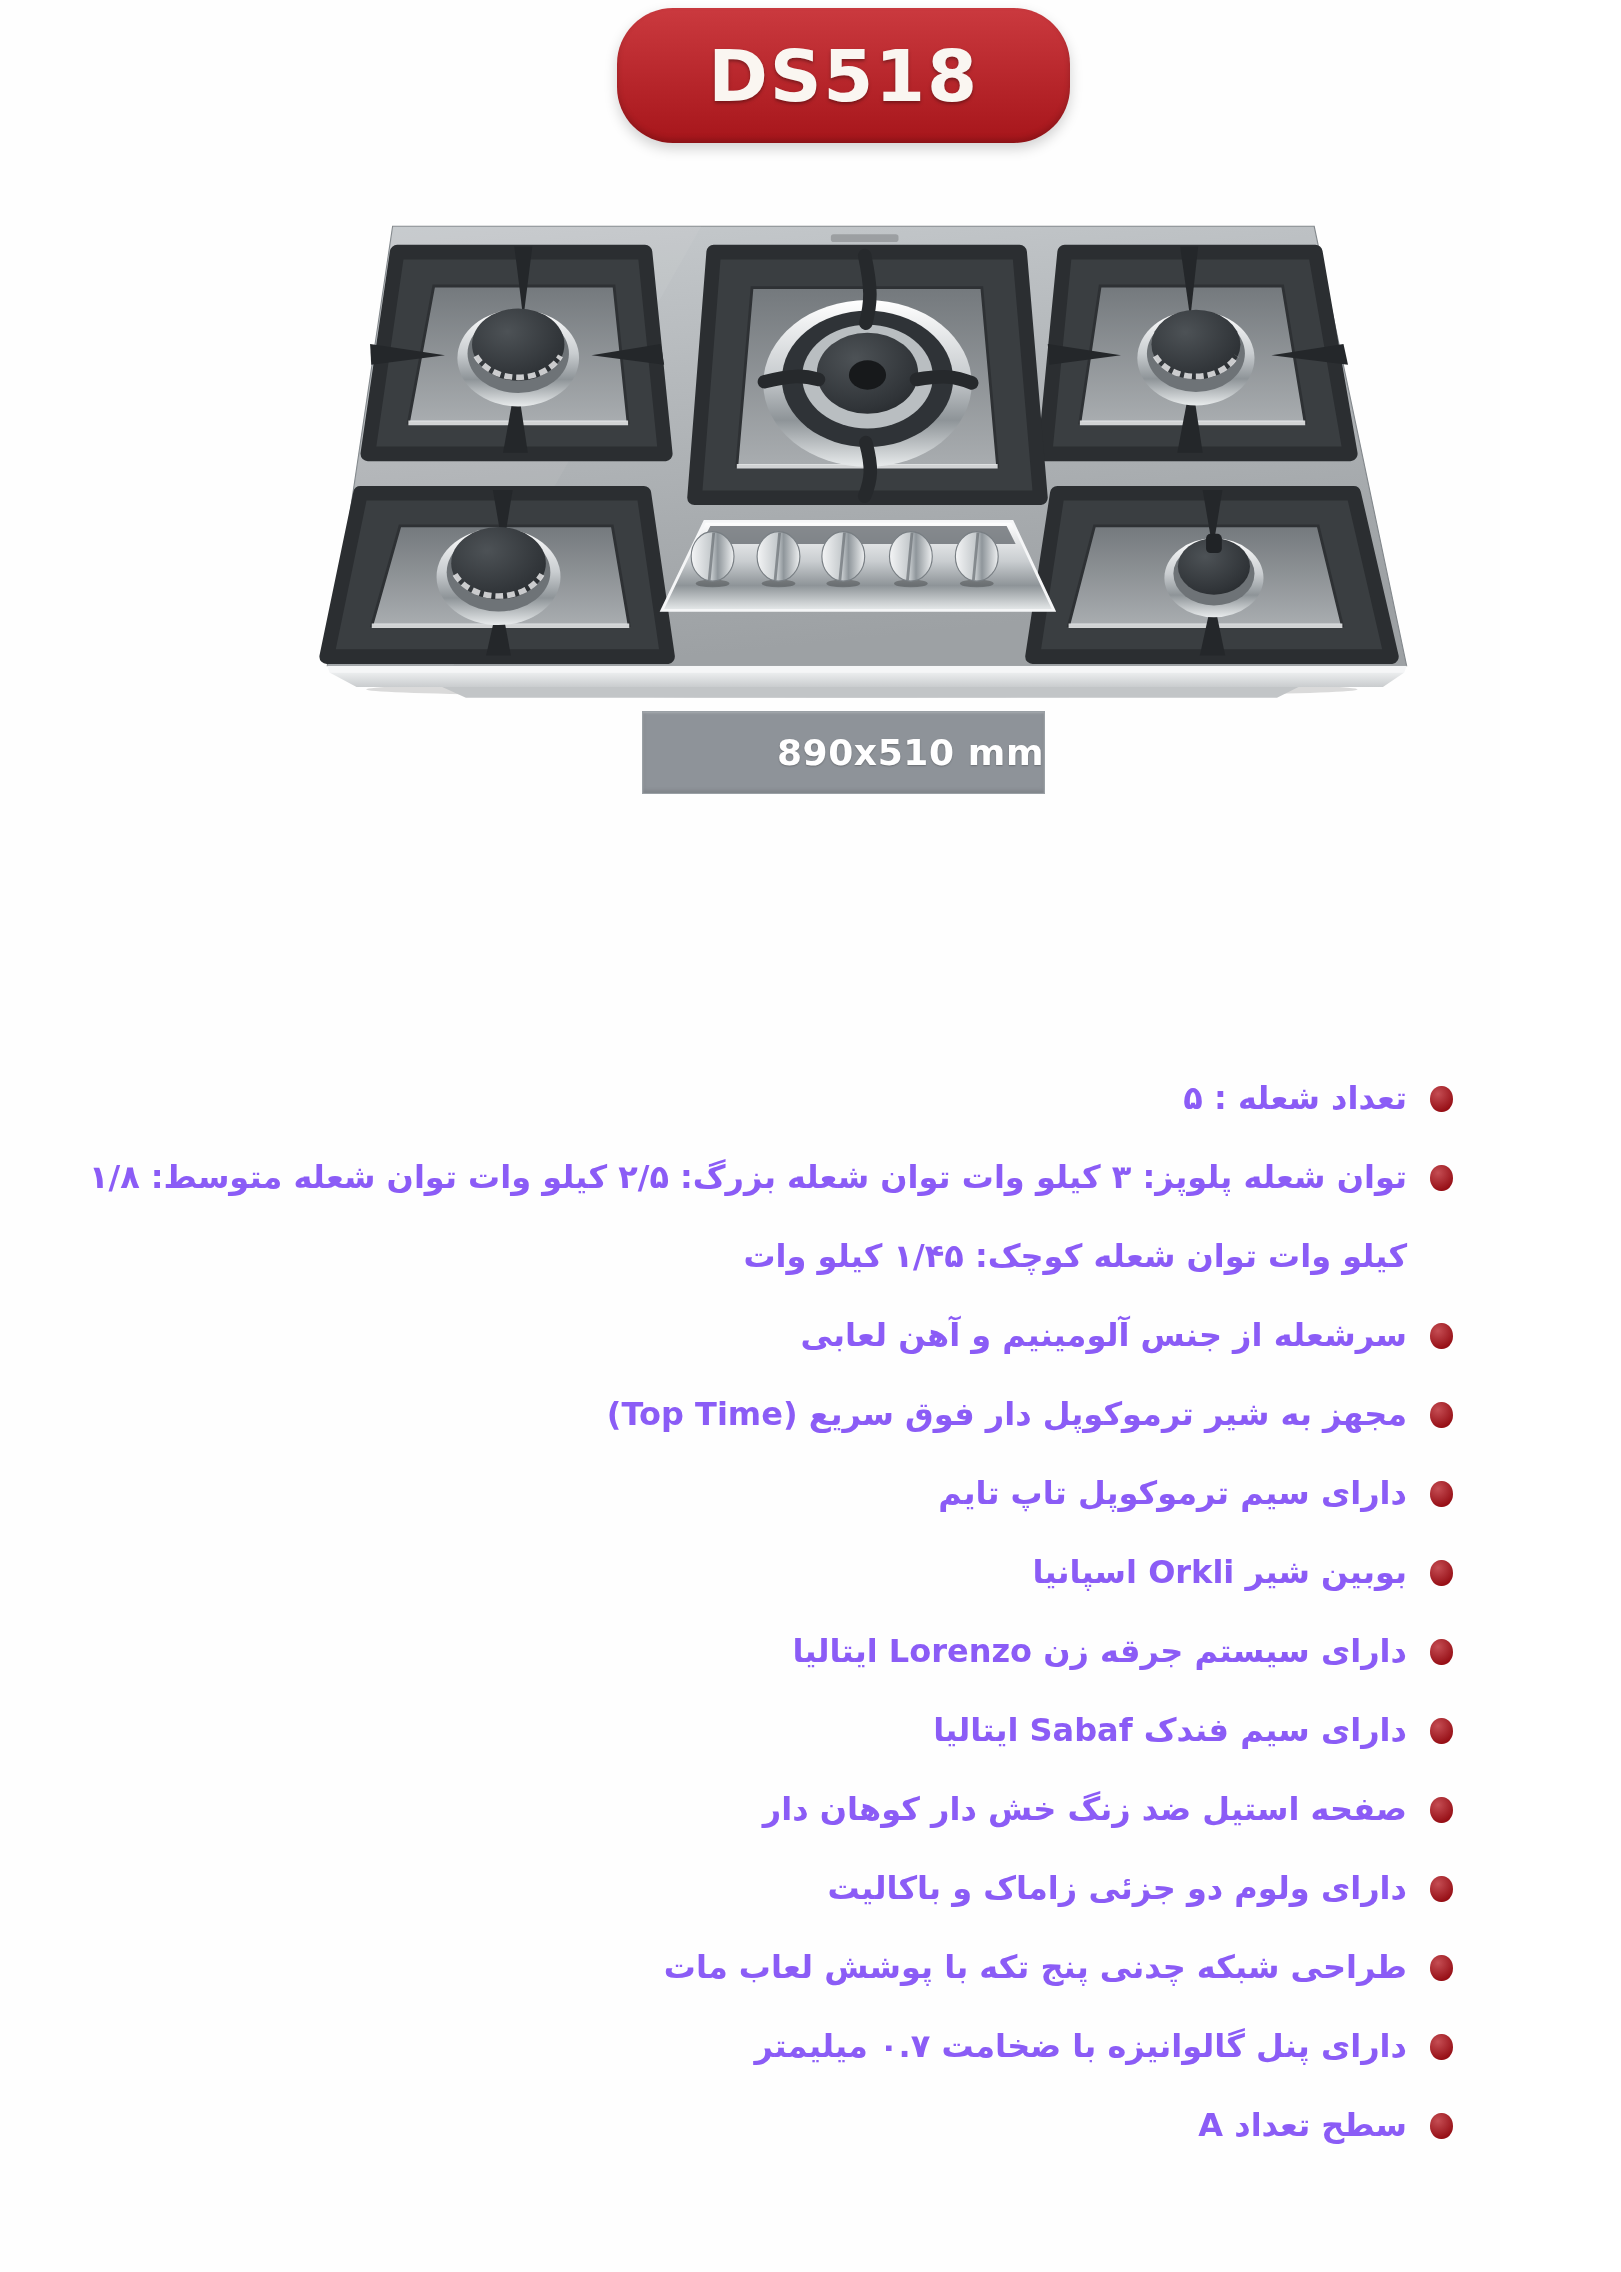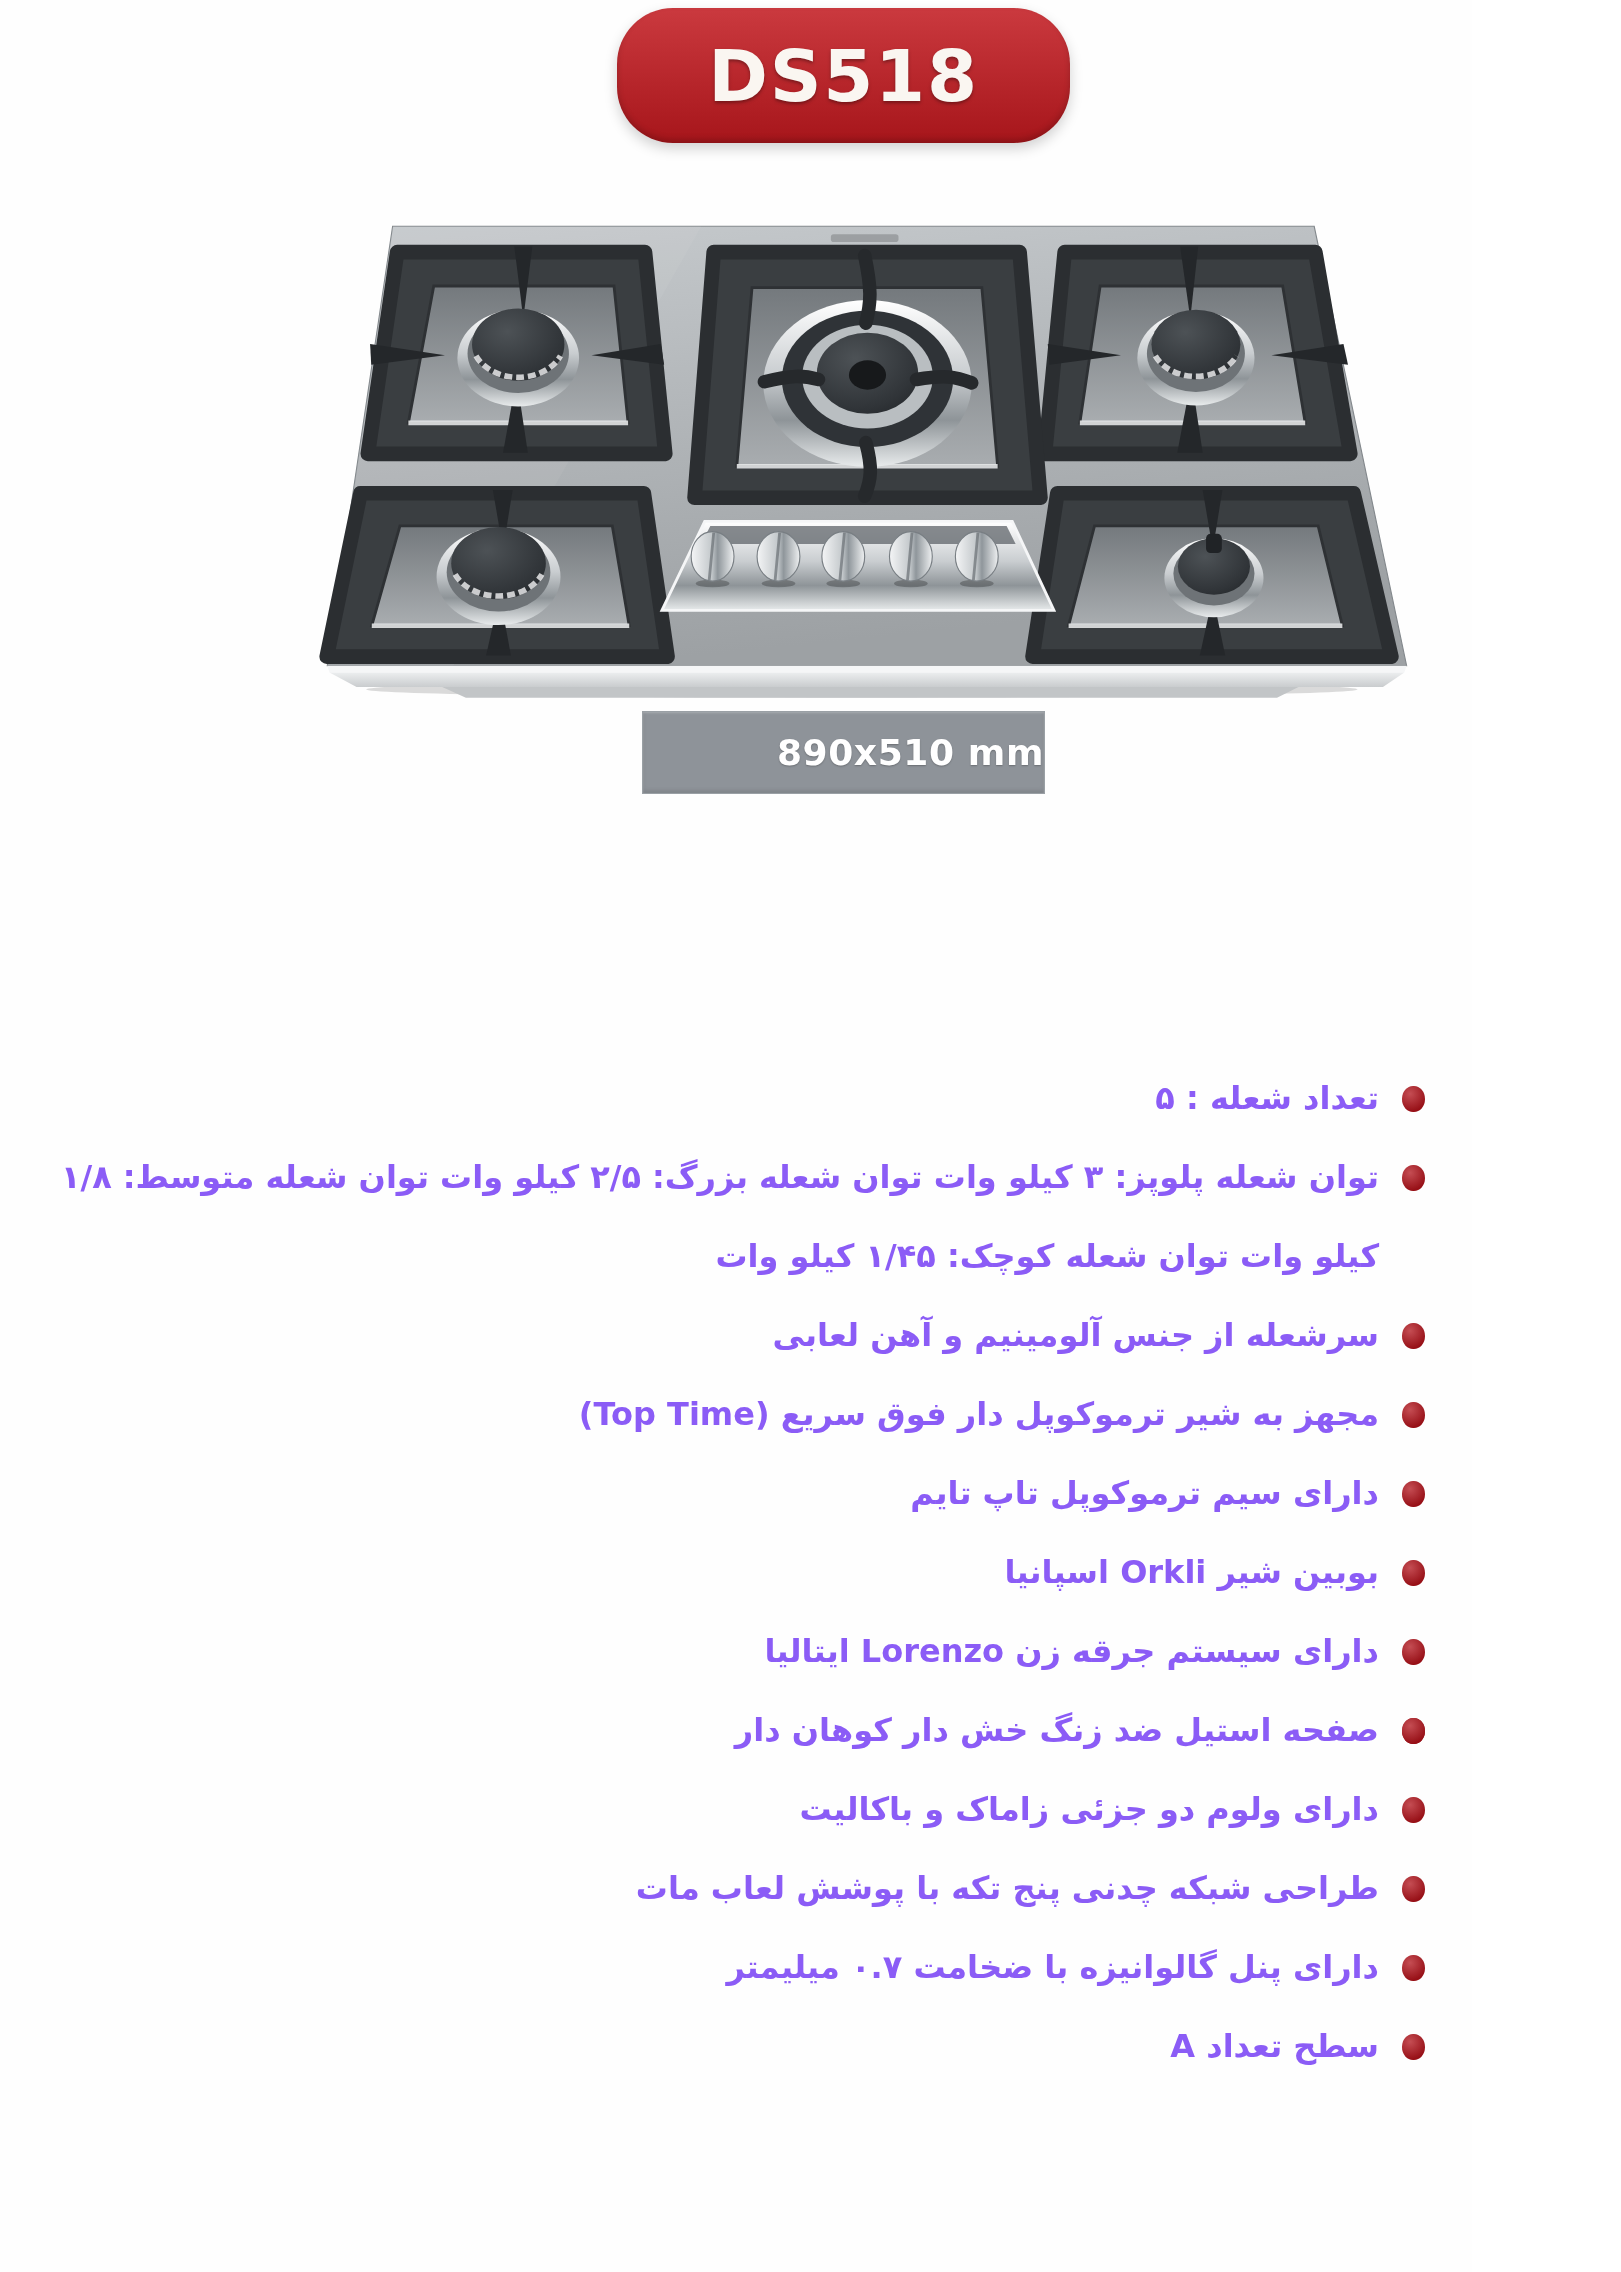--- a/index.html
+++ b/index.html
@@ -1,17 +1,17 @@
 <!DOCTYPE html>
 <html style="--accent-red: #c2191f; --dim-gray: #8e9399; --bullet-red: #b1121a;font-size:9px"><head>
 <meta charset="utf-8">
 <style>
   html,body{margin:0;padding:0;}
   body{font-family:"DejaVu Sans", sans-serif; background:#ffffff;}
-  .page{position:relative;width:1472px;height:2273px;background:#fefefe;overflow:hidden;}
+  .page{position:relative;width:1472px;height:2273px;background:#fefefe;overflow:hidden;padding-left:28px;}
 
   
   .model-badge{
     position:absolute;left:617px;top:8px;width:453px;height:135px;
     border-radius:56px;
     background-color:var(--accent-red,#c2191f);
     background-image:linear-gradient(180deg,rgba(255,255,255,0.14),rgba(0,0,0,0.14));
     box-shadow:0 5.6px 12.4px rgba(0,0,0,0.18), inset 0 -3.4px 6.8px rgba(0,0,0,0.18);
     display:flex;align-items:center;justify-content:center;
   }
@@ -238,20 +238,21 @@
         <span>بوبین شیر Orkli اسپانیا</span>
       </li>
 
       <li>
         <span class="bullet"></span>
         <span>دارای سیستم جرقه زن Lorenzo ایتالیا</span>
       </li>
 
       <li>
         <span class="bullet"></span>
+        <span>دارای سیم فندک Sabaf ایتالیا</span>
       </li>
 
       <li>
         <span class="bullet"></span>
         <span>صفحه استیل ضد زنگ خش دار کوهان دار</span>
       </li>
 
       <li>
         <span class="bullet"></span>
         <span>دارای ولوم دو جزئی زاماک و باکالیت</span>

